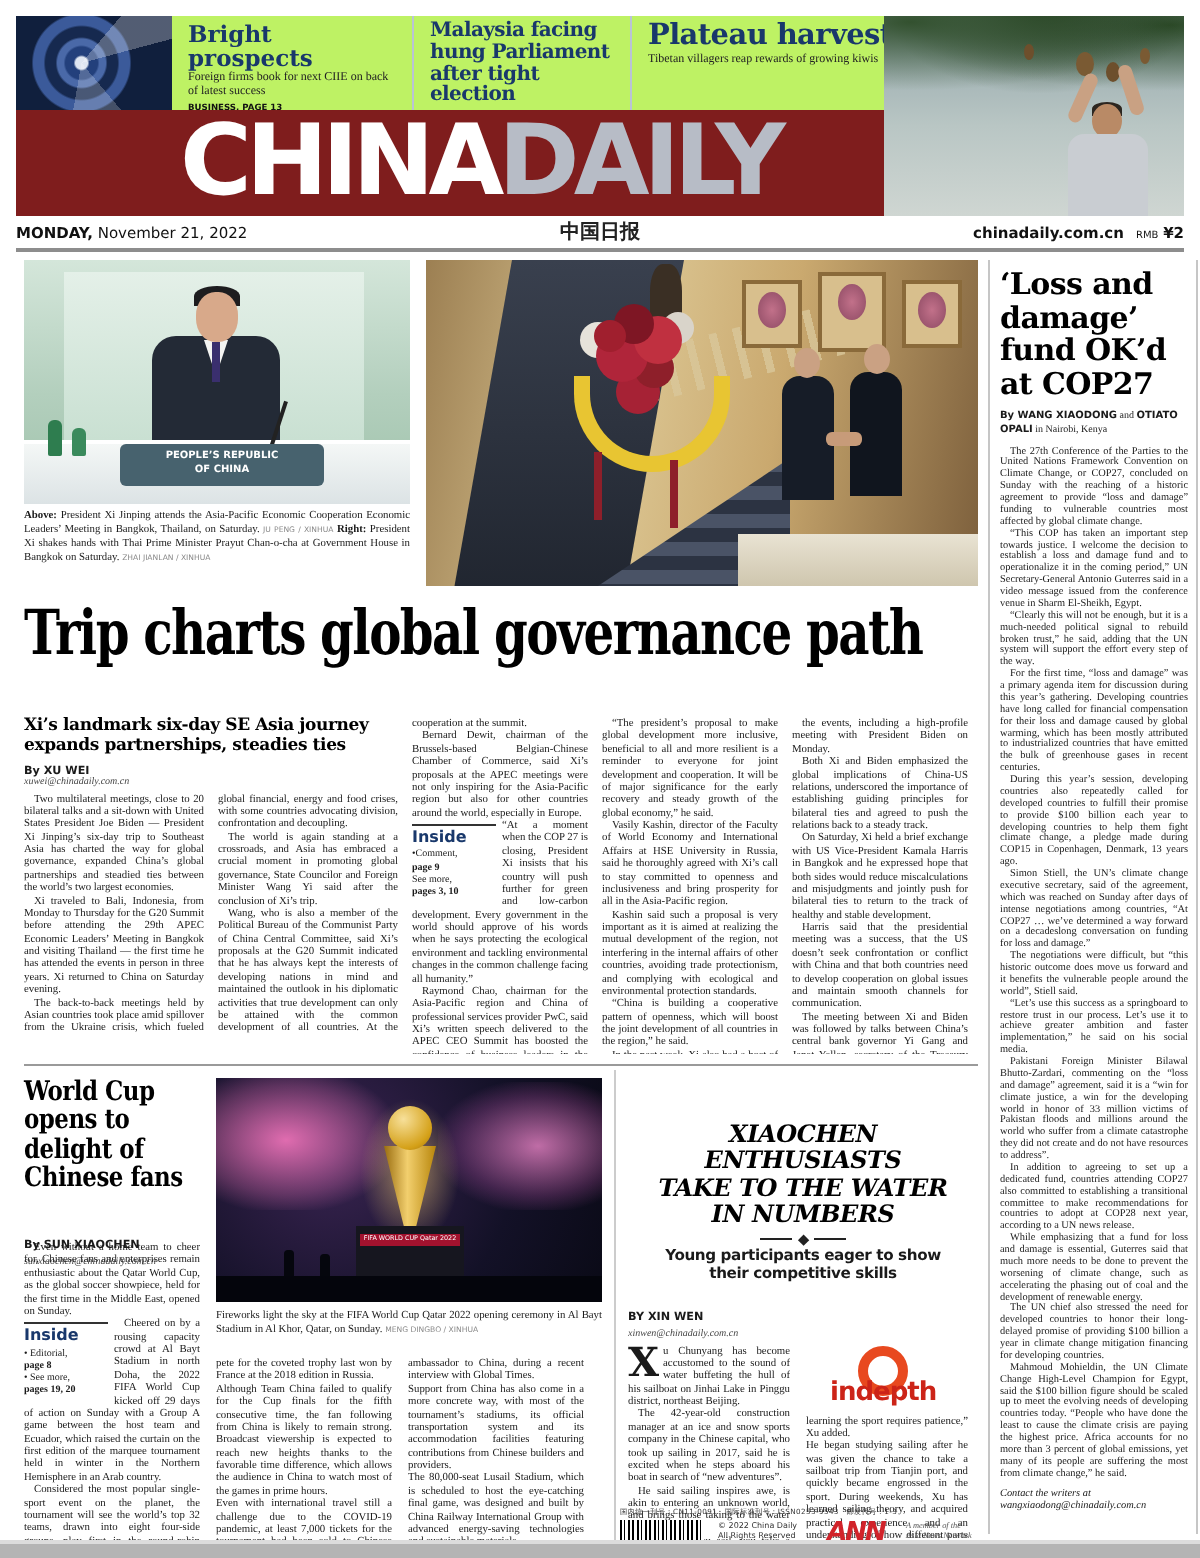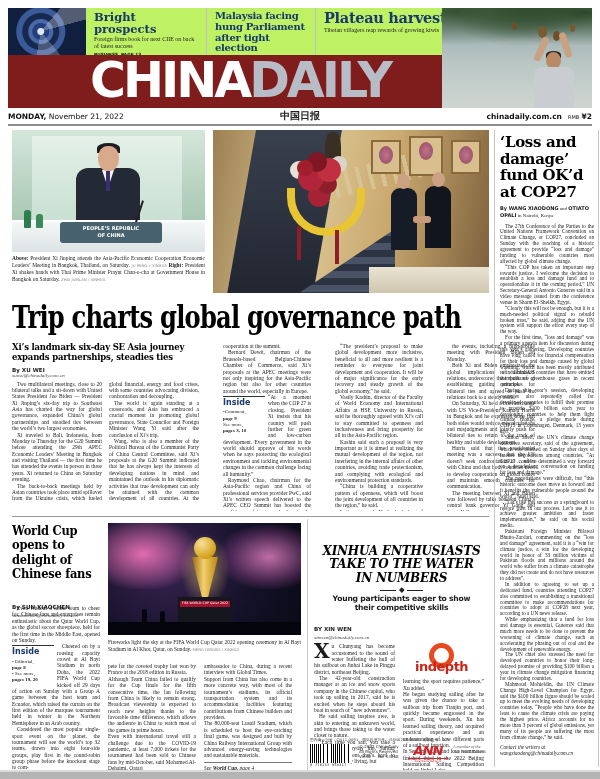--- a/index.html
+++ b/index.html
@@ -114,21 +114,21 @@
   .handshake{position:absolute;left:200px;top:86px;width:18px;height:7px;background:#c79b79;border-radius:3px;}
   .floor{position:absolute;right:0;bottom:0;width:120px;height:26px;background:linear-gradient(#e9e3d3,#cfc6ae);}
 
   .lead-caption{font-size:5.4px;line-height:1.3;margin-top:3px;width:193px;text-align:justify;}
   .cap-lead{font-weight:bold;}
   .cap-credit{font-size:3.8px;color:#8a8a8a;font-family:"DejaVu Sans",sans-serif;}
 
   
   .lead-headline{margin-top:6px;font-family:"DejaVu Serif",serif;font-weight:bold;font-size:31px;
     letter-spacing:-1px;white-space:nowrap;width:612px;transform:scaleX(.78);transform-origin:left;color:#000;}
-  .body-row{display:flex;gap:24px;margin-top:8px;height:168px;}
+  .body-row{display:flex;gap:7px;margin-top:24px;height:168px;}
   .mcolA{width:187px;flex:none;}
   .subhead{font-family:"DejaVu Serif",serif;font-weight:bold;font-size:8.5px;line-height:1.15;letter-spacing:-.2px;color:#000;}
   .byline{margin-top:4px;}
   .by-name{font-family:"DejaVu Sans",sans-serif;font-weight:bold;font-size:5.6px;}
   .by-mail{font-style:italic;font-size:5px;color:#444;}
   .twocol{margin-top:3px;columns:2;column-gap:7px;column-fill:auto;height:126px;overflow:hidden;}
   .mcol{width:88px;flex:none;height:168px;overflow:hidden;}
   .artbody, .twocol{font-size:5.4px;line-height:1.18;text-align:justify;}
   .artbody p, .twocol p{margin:0;text-indent:5px;}
   p.cont{text-indent:0;}
@@ -413,21 +413,21 @@
               <p class="cont">ambassador to China, during a recent interview with Global Times.</p>
               <p class="cont">Support from China has also come in a more concrete way, with most of the tournament’s stadiums, its official transportation system and its accommodation facilities featuring contributions from Chinese builders and providers.</p>
               <p class="cont">The 80,000-seat Lusail Stadium, which is scheduled to host the eye-catching final game, was designed and built by China Railway International Group with advanced energy-saving technologies and sustainable materials.</p>
             </div>
           <div class="see-more"><span>See </span><b>World Cup</b><span>, page 4</span></div>
         </div>
       </div>
 
       <div class="sail-block">
         <div class="sail-headline">
-          <div>XINHUA ENTHUSIASTS</div>
+          <div>XIAOCHEN ENTHUSIASTS</div>
           <div>TAKE TO THE WATER</div>
           <div>IN NUMBERS</div>
         </div>
         <div class="sail-sep">
             <span class="ln"></span>
             <span class="dm"></span>
             <span class="ln"></span>
           </div>
         <div class="sail-sub">
           <div>Young participants eager to show</div>

